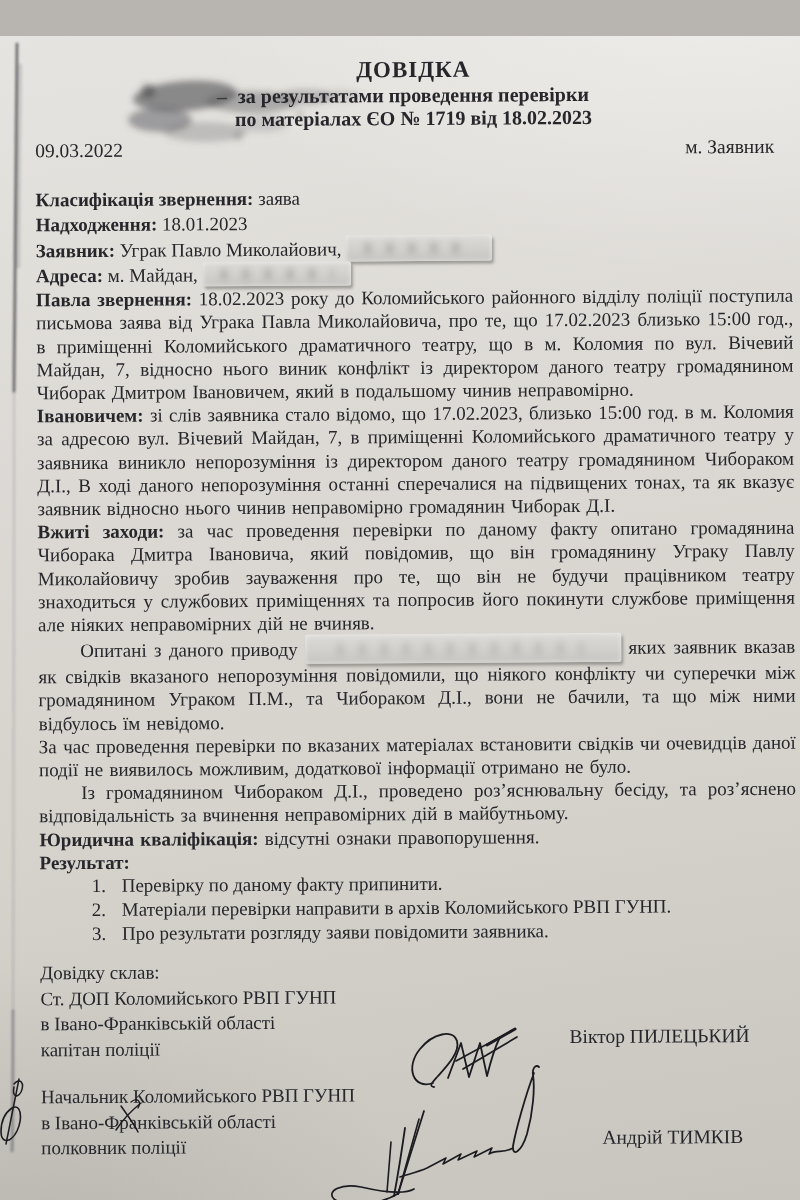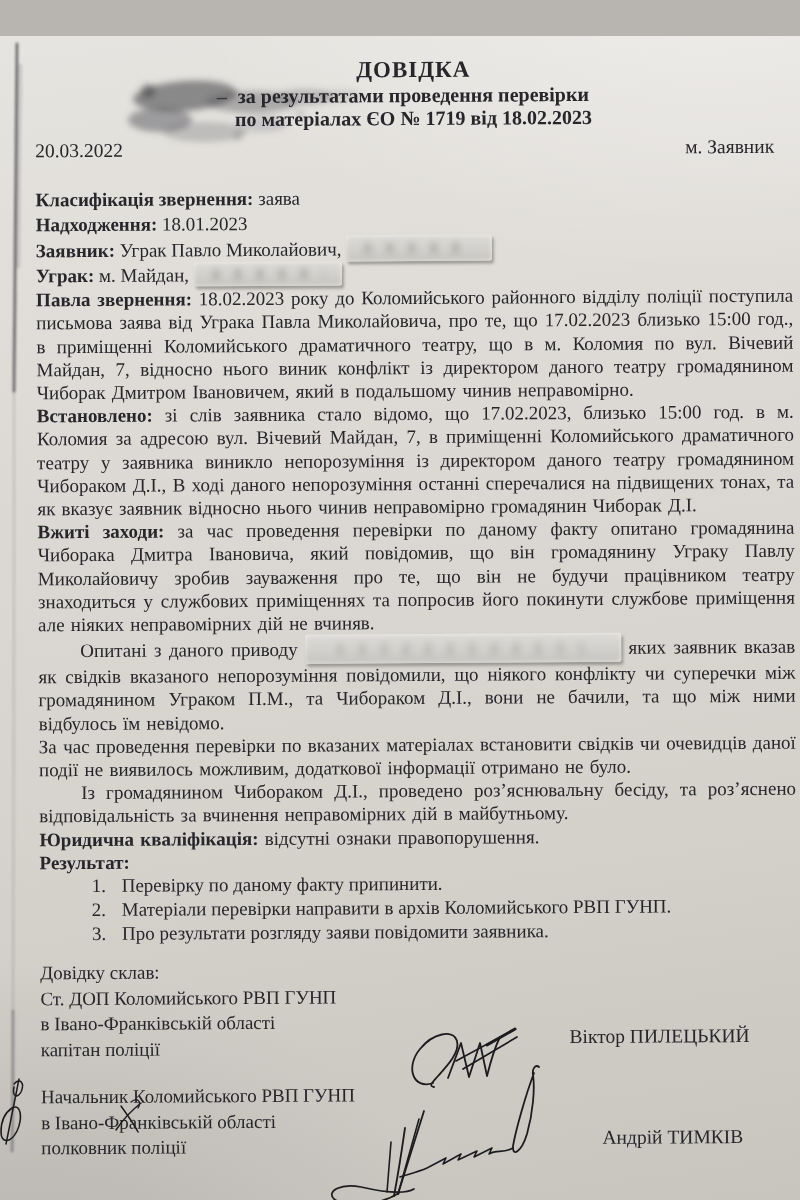--- a/index.html
+++ b/index.html
@@ -92,52 +92,52 @@
 
     <div class="title">ДОВІДКА</div>
 
     <div class="subtitle">
       <span class="dash">–</span>
       <span>за результатами проведення перевірки</span>
     </div>
     <div class="subtitle">по матеріалах ЄО № 1719 від 18.02.2023</div>
 
     <div class="daterow">
-      <span>20.03.2022</span>
+      <span>09.03.2022</span>
       <span>м. Заявник</span>
     </div>
 
     <div class="meta">
       <div class="line">
         <b>Класифікація звернення:</b>
         <span>заява</span>
       </div>
       <div class="line">
         <b>Надходження:</b>
         <span>18.01.2023</span>
       </div>
       <div class="line">
         <b>Заявник:</b>
         <span>Уграк Павло Миколайович,</span>
         <span class="redact r1"></span>
       </div>
       <div class="line">
-        <b>Уграк:</b>
+        <b>Адреса:</b>
         <span>м. Майдан,</span>
         <span class="redact r2"></span>
       </div>
     </div>
 
     <p class="para">
       <b>Павла звернення:</b>
       <span>18.02.2023 року до Коломийського районного відділу поліції поступила письмова заява від Уграка Павла Миколайовича, про те, що 17.02.2023 близько 15:00 год., в приміщенні Коломийського драматичного театру, що в м. Коломия по вул. Вічевий Майдан, 7, відносно нього виник конфлікт із директором даного театру громадянином Чиборак Дмитром Івановичем, який в подальшому чинив неправомірно.</span>
     </p>
 
     <p class="para">
-      <b>Встановлено:</b>
+      <b>Івановичем:</b>
       <span>зі слів заявника стало відомо, що 17.02.2023, близько 15:00 год. в м. Коломия за адресою вул. Вічевий Майдан, 7, в приміщенні Коломийського драматичного театру у заявника виникло непорозуміння із директором даного театру громадянином Чибораком Д.І., В ході даного непорозуміння останні сперечалися на підвищених тонах, та як вказує заявник відносно нього чинив неправомірно громадянин Чиборак Д.І.</span>
     </p>
 
     <p class="para">
       <b>Вжиті заходи:</b>
       <span>за час проведення перевірки по даному факту опитано громадянина Чиборака Дмитра Івановича, який повідомив, що він громадянину Уграку Павлу Миколайовичу зробив зауваження про те, що він не будучи працівником театру знаходиться у службових приміщеннях та попросив його покинути службове приміщення але ніяких неправомірних дій не вчиняв.</span>
     </p>
 
     <p class="para indent">
       <span>Опитані з даного приводу</span>

